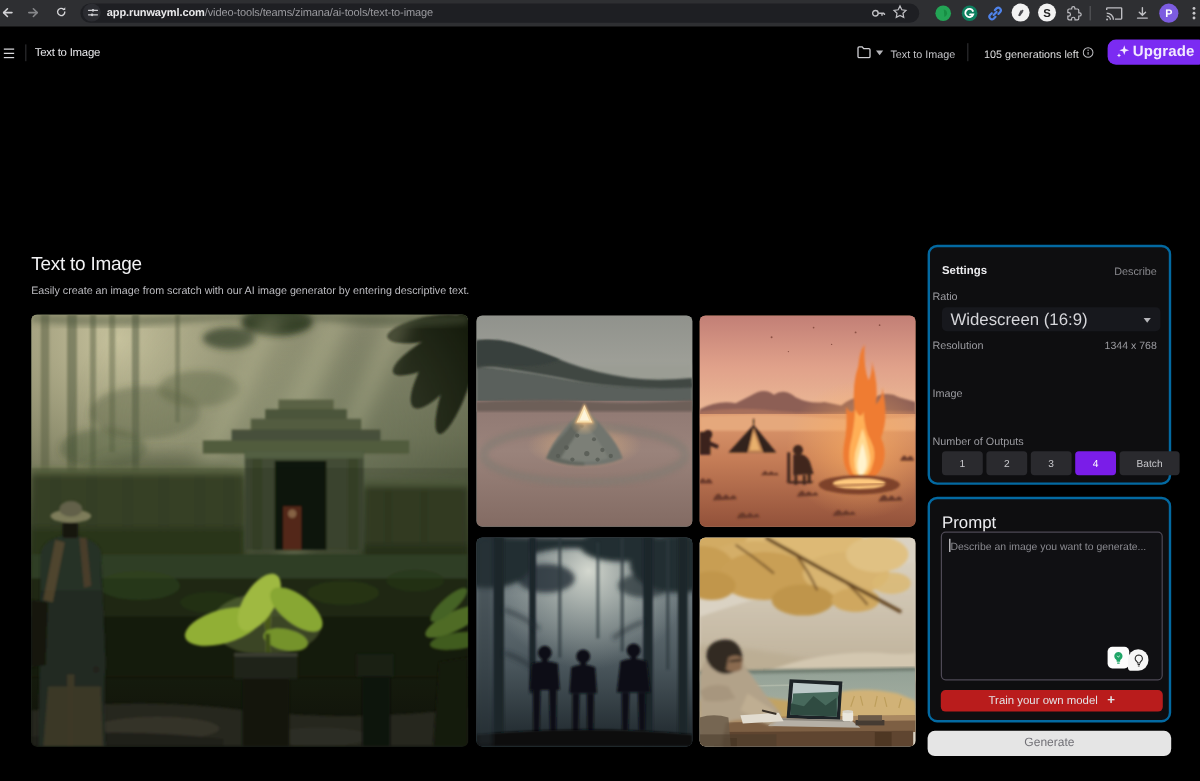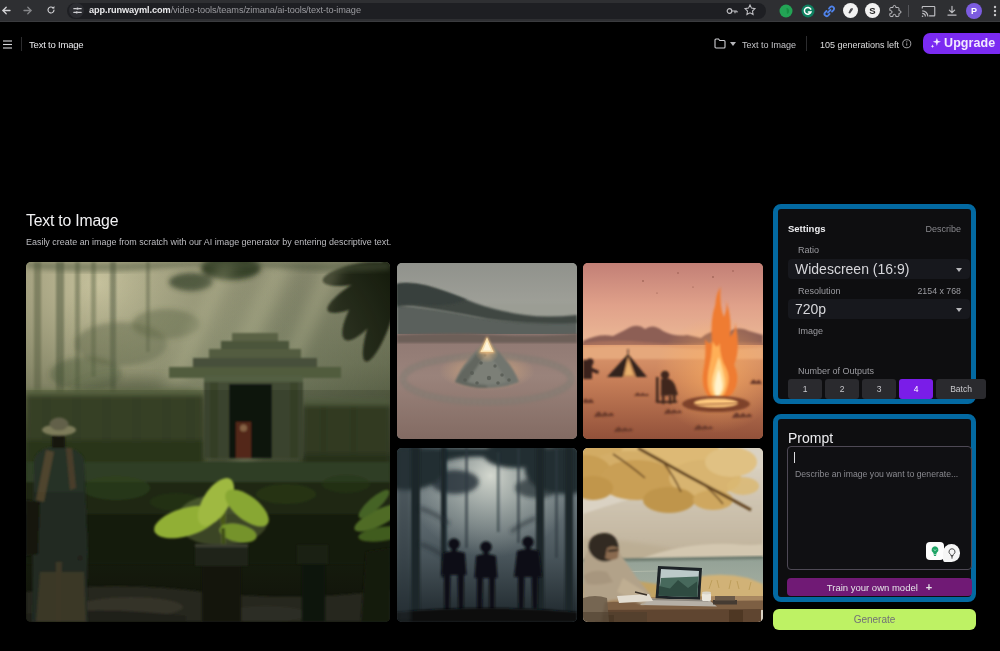--- a/index.html
+++ b/index.html
@@ -8,24 +8,24 @@
 
 #chrome { position:absolute; left:0; top:0; width:1000px; height:21px; background:#2e2f32; }
 #strip { position:absolute; left:0; top:21px; width:1000px; height:2.5px; background:#3a3b3e; }
 #pill { position:absolute; left:67px; top:2.5px; width:699px; height:16.5px; background:#1e1f23; border-radius:8.5px; }
 #urltext { position:absolute; left:89px; top:2px; height:17px; line-height:17px; font-size:9.2px; color:#e9e9eb; letter-spacing:-0.1px; }
 #urltext .path { color:#9a9a9f;text-align:right; }
 
 #appbar { position:absolute; left:0; top:22px; width:1000px; height:42px; background:#000; }
 .vline { position:absolute; width:1px; background:#2c2c2e; }
 
-.panel { position:absolute; background:#0e0e10; border:5px solid #0369a1; border-radius:8px; }
+.panel { position:absolute; background:#0e0e10; border:2px solid #0369a1; border-radius:8px; }
 .drop { position:absolute; left:10px; width:182px; height:20px; background:#17181d; border-radius:4px; color:#d6d6da; font-size:14px; line-height:20px; padding-left:7px; }
 .drop .car { position:absolute; right:8px; top:8.5px; width:0; height:0; border-left:3.5px solid transparent; border-right:3.5px solid transparent; border-top:4px solid #b6b6ba; }
-.lab { position:absolute; left:20px; color:#9b9ba0; font-size:9px; }
+.lab { position:absolute; left:2px; color:#9b9ba0; font-size:9px; }
 .numbtn { position:absolute; top:0; width:34px; height:20px; background:#2a2a2e; border-radius:3px; color:#c9c9cd; font-size:8.5px; text-align:center; line-height:20px; }
 
 .img { position:absolute; border-radius:5px; overflow:hidden; }
 svg { display:block; }
 </style>
 </head>
 <body>
 
 <div id="chrome">
   <div id="strip"></div>
@@ -649,48 +649,47 @@
   <path d="M52 144 L64 147" stroke="#3a3128" stroke-width="1.6"></path>
 </svg>
 </div>
 
 <div class="panel" style="left:773px;top:204px;width:203px;height:200px">
   <div class="abs" style="left:10px;top:14px;font-size:9.5px;font-weight:bold;color:#ededf0">Settings</div>
   <div class="abs" style="right:10px;top:14.5px;font-size:9px;color:#88888d">Describe</div>
   <div class="lab" style="top:36px">Ratio</div>
   <div class="drop" style="top:50px">Widescreen (16:9)<span class="car"></span></div>
   <div class="lab" style="top:77px">Resolution</div>
-  <div class="abs" style="right:10px;top:77px;font-size:8.8px;color:#9b9ba0">2154 x 768</div>
-  <div class="drop" style="top:90px">720p<span class="car"></span></div>
+  <div class="abs" style="right:10px;top:77px;font-size:8.8px;color:#9b9ba0">1344 x 768</div>
   <div class="lab" style="top:117px">Image</div>
   <div class="lab" style="top:157px">Number of Outputs</div>
   <div class="abs" style="left:10px;top:170px;width:183px;height:20px">
     <div class="numbtn" style="left:0">1</div>
     <div class="numbtn" style="left:37px">2</div>
     <div class="numbtn" style="left:74px">3</div>
     <div class="numbtn" style="left:111px;background:#7a1de8;color:#fff">4</div>
     <div class="numbtn" style="left:148px;width:50px">Batch</div>
   </div>
 </div>
 
 <div class="panel" style="left:773px;top:414px;width:203px;height:188px">
   <div class="abs" style="left:10px;top:11px;font-size:14px;font-weight:normal;color:#ededf0">Prompt</div>
   <div class="abs" style="left:9px;top:27px;width:185px;height:124px;background:#101013;border:1px solid #4e4955;border-radius:4px">
-    <div class="abs" style="left:7px;top:22px;font-size:8.7px;color:#8a8a90">Describe an image you want to generate...</div>
+    <div class="abs" style="left:7px;top:6px;font-size:8.7px;color:#8a8a90">Describe an image you want to generate...</div>
     <div class="abs" style="left:6px;top:5px;width:1px;height:11px;background:#dcdce0"></div>
 
     <div class="abs" style="right:27px;bottom:9px;width:18px;height:18px;background:#fdfdfd;border-radius:4px"></div>
     <svg class="abs" style="right:30px;bottom:11px" width="12" height="13" viewBox="0 0 24 26">
         <path d="M12 2.5a7 7 0 0 0-4 12.6c.7.6 1.1 1.4 1.1 2.3V19h5.8v-1.6c0-.9.4-1.7 1.1-2.3A7 7 0 0 0 12 2.5z" fill="#1fa567"></path>
         <rect x="9.6" y="20" width="4.8" height="2.2" rx="1.1" fill="#1fa567"></rect>
         <path d="M10 9l2 2.2L14.2 9" stroke="#fff" stroke-width="1.4" fill="none"></path>
       </svg>
     <div class="abs" style="right:11px;bottom:7px;width:17px;height:18px;background:#f6f6f6;border-radius:9px 9px 9px 3px"></div>
     <svg class="abs" style="right:13px;bottom:9px" width="12" height="13" viewBox="0 0 24 26">
         <path d="M12 3.5a6 6 0 0 0-3.3 11c.6.4 1 1.1 1 1.8v.8h4.6v-.8c0-.7.4-1.4 1-1.8a6 6 0 0 0-3.3-11z" fill="none" stroke="#2a2a2a" stroke-width="1.7"></path>
         <line x1="10" y1="19.5" x2="14" y2="19.5" stroke="#2a2a2a" stroke-width="1.7"></line>
         <line x1="10.5" y1="22" x2="13.5" y2="22" stroke="#2a2a2a" stroke-width="1.5"></line>
       </svg>
   </div>
-  <div class="abs" style="left:9px;top:159px;width:185px;height:18px;background:#701a75;border-radius:4px;text-align:center;line-height:18px;font-size:9.5px;color:#e4e4e7">Train your own model&nbsp;&nbsp;&nbsp;<b style="font-size:11px">+</b></div>
-</div>
-
-<div class="abs" style="left:773px;top:609px;width:203px;height:21px;background:#bef264;border-radius:6px;text-align:center;line-height:21px;font-size:10px;color:#717076">Generate</div>
+  <div class="abs" style="left:9px;top:159px;width:185px;height:18px;background:#b91c1c;border-radius:4px;text-align:center;line-height:18px;font-size:9.5px;color:#e4e4e7">Train your own model&nbsp;&nbsp;&nbsp;<b style="font-size:11px">+</b></div>
+</div>
+
+<div class="abs" style="left:773px;top:609px;width:203px;height:21px;background:#e5e5e5;border-radius:6px;text-align:center;line-height:21px;font-size:10px;color:#717076">Generate</div>
 
 </body></html>

